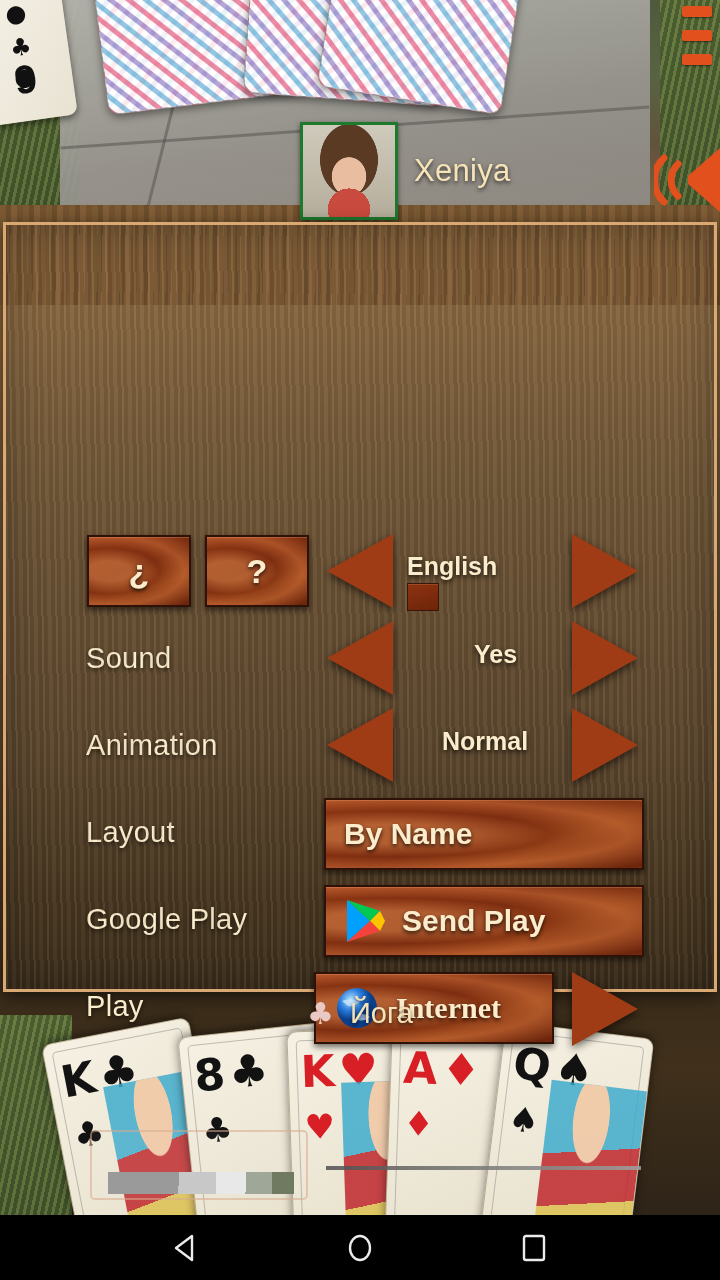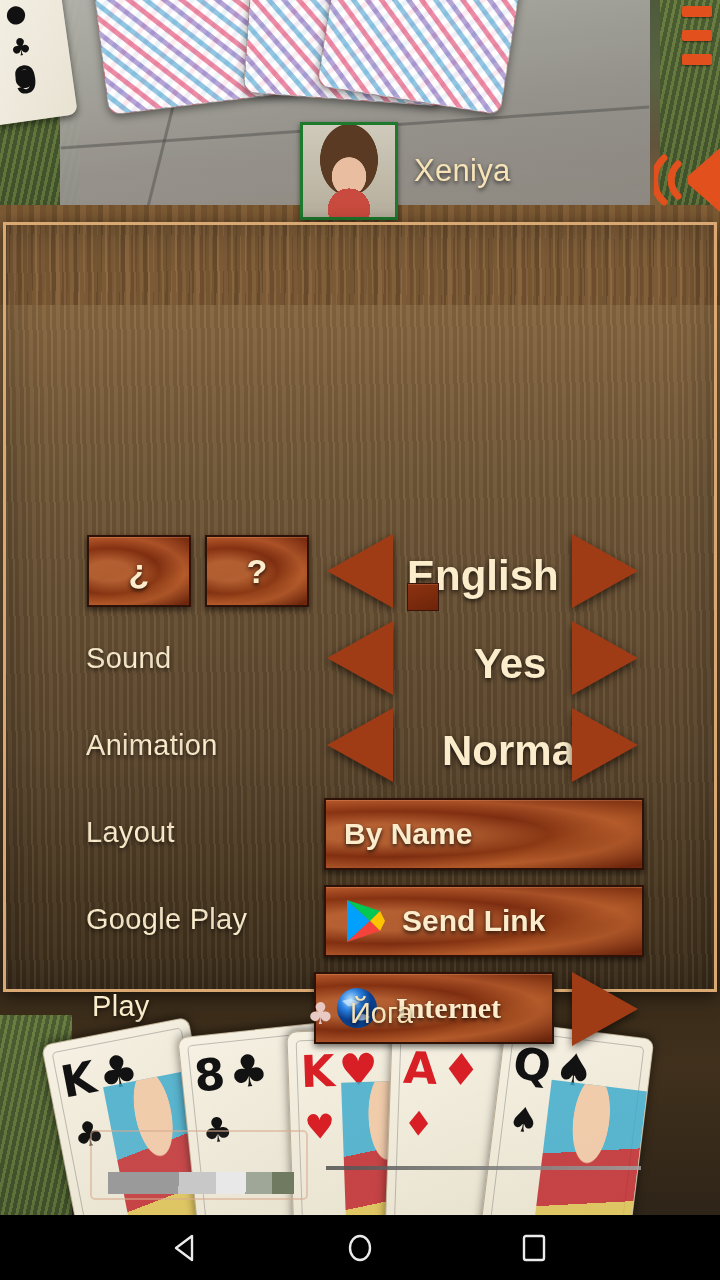--- a/index.html
+++ b/index.html
@@ -183,21 +183,21 @@
     border-right: 66px solid #a03c15;
   }
   .arrow.right {
     border-top: 37px solid transparent;
     border-bottom: 37px solid transparent;
     border-left: 66px solid #a03c15;
   }
 
   .optval {
     position: absolute; z-index: 3;
-    color: #fbeccb; font-size: 42px; font-weight: bold;
+    color: #fbeccb; font-size: 25px; font-weight: bold;
     text-shadow: 0 2px 5px rgba(0,0,0,.8);
     white-space: nowrap;
   }
 
   
   #lang-flag {
     position: absolute; left: 401px; top: 358px; width: 32px; height: 28px;
     background: linear-gradient(160deg,#8e3312,#6d2409);
     border: 1px solid #39150a; z-index: 4;
     box-shadow: inset 0 1px 0 rgba(255,170,120,.2);
@@ -350,24 +350,24 @@
     </div>
 
     <div class="rowlabel" style="top:678px;">Google Play</div>
     <div class="woodbtn widebtn" style="left:318px; top:660px; width:320px;">
       <svg class="gp-icon" viewBox="0 0 42 46">
         <path d="M3 2 L26 23 L3 44 Z" fill="#00a0ff"></path>
         <path d="M3 2 L26 23 L36 13 Z" fill="#00c853"></path>
         <path d="M26 23 L36 13 L41 23 L36 33 Z" fill="#ffc400"></path>
         <path d="M3 44 L26 23 L36 33 Z" fill="#f4433c"></path>
       </svg>
-      <span>Send Link</span>
-    </div>
-
-    <div class="rowlabel" style="top:765px;margin-left:6px;">Play</div>
+      <span>Send Play</span>
+    </div>
+
+    <div class="rowlabel" style="top:765px;">Play</div>
     <div class="woodbtn widebtn" style="left:308px; top:747px; width:240px;font-family:Liberation Serif, serif;">
       <svg class="globe-icon" viewBox="0 0 46 46">
         <defs>
           <radialGradient id="gl" cx="35%" cy="30%">
             <stop offset="0%" stop-color="#bfe6ff"></stop>
             <stop offset="55%" stop-color="#2a7fe0"></stop>
             <stop offset="100%" stop-color="#0b3f8c"></stop>
           </radialGradient>
         </defs>
         <circle cx="23" cy="23" r="20" fill="url(#gl)"></circle>

